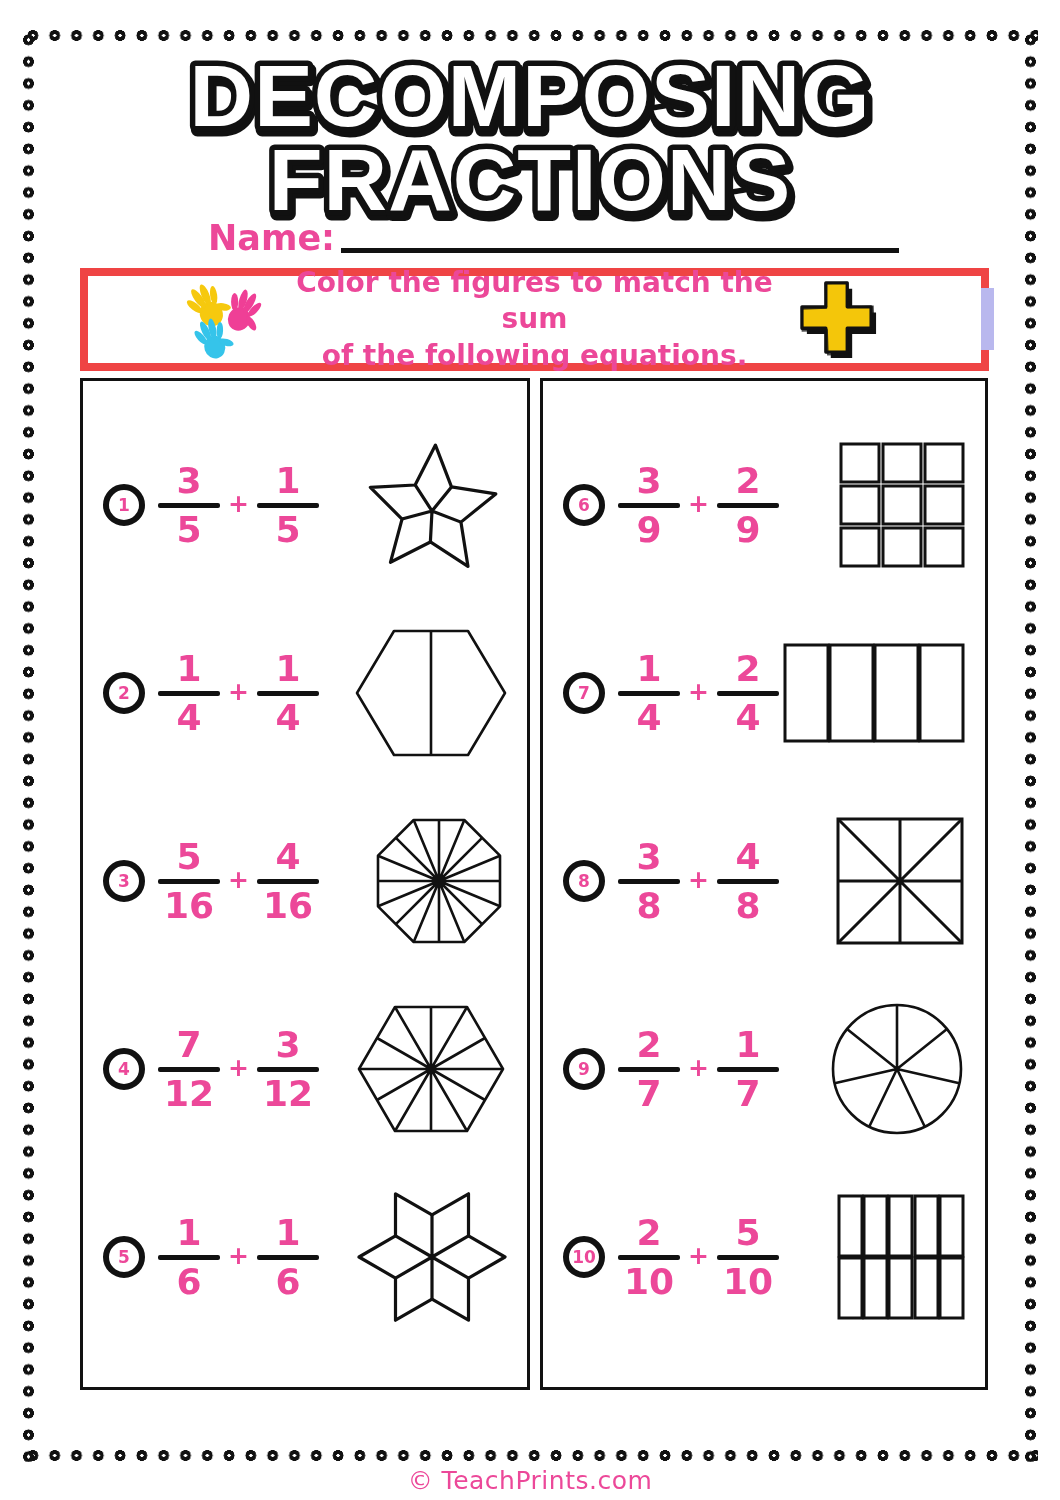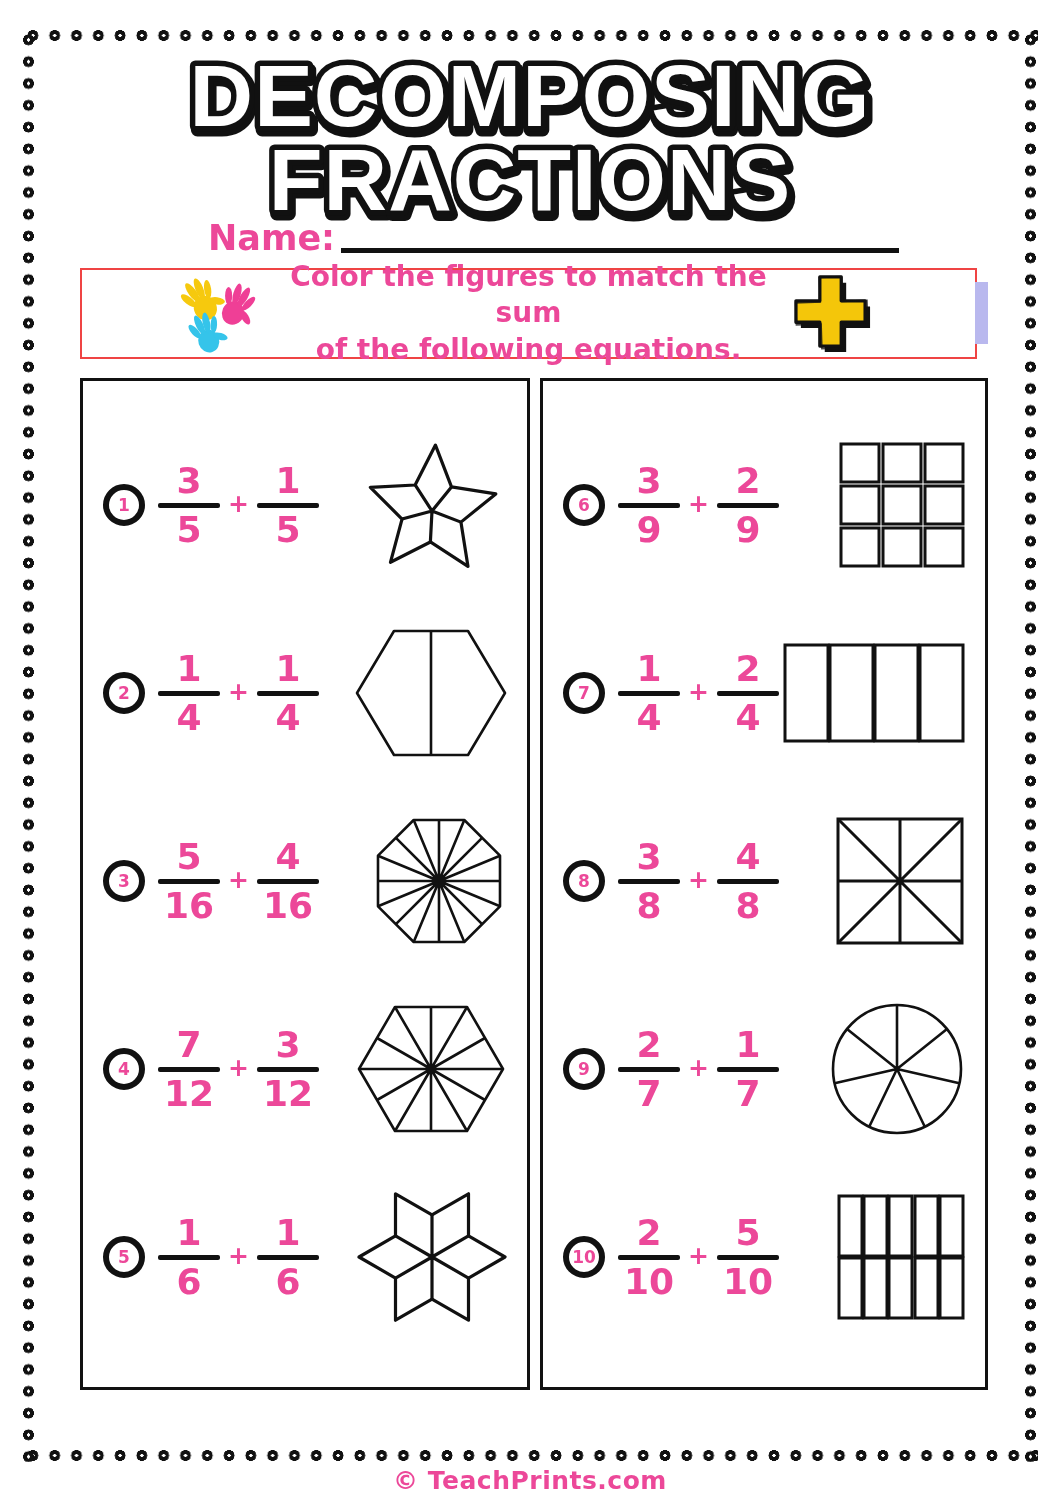--- a/index.html
+++ b/index.html
@@ -24,21 +24,21 @@
   .t-shadow{fill:#111;stroke:#111;stroke-width:13px;stroke-linejoin:round;}
   .t-main{fill:#fff;stroke:#111;stroke-width:11px;stroke-linejoin:round;paint-order:stroke fill;}
 
   
   .name-row{position:absolute;left:195px;top:218px;display:flex;align-items:flex-end;}
   .name-label{font-size:35px;font-weight:600;letter-spacing:0;margin-left:13px;}
   .name-line{width:558px;height:5px;background:#111;margin-left:6px;margin-bottom:5px;}
 
   
   .instruction{position:absolute;left:80px;top:268px;width:893px;height:87px;
-    border:2px solid #ef4444;background:#fff;display:flex;align-items:center;
+    border:8px solid #ef4444;background:#fff;display:flex;align-items:center;
     padding:0 0 0 0;}
   .instruction .shadow-strip{position:absolute;right:-13px;top:12px;width:13px;height:62px;background:#b9b8ee;}
   .hands-svg{width:104px;height:86px;margin-left:84px;flex:0 0 auto;}
   .instruction-text{flex:1 1 auto;text-align:center;font-size:28px;font-weight:600;line-height:1.3;}
   .plus-svg{width:92px;height:84px;margin-right:96px;flex:0 0 auto;}
 
   
   .panel{position:absolute;top:378px;height:976px;border:3px solid #111;background:#fff;
          display:flex;flex-direction:column;padding:30px 20px 0 20px;box-sizing:content-box;}
   .panel-left{left:80px;width:404px;}   
@@ -51,21 +51,21 @@
         font-size:17px;font-weight:600;margin-right:10px;flex:0 0 auto;}
   .frac{display:flex;flex-direction:column;align-items:center;min-width:62px;
         font-size:36px;font-weight:700;line-height:1.05;padding:0 3px;}
   .frac .bar{align-self:stretch;height:5px;background:#111;border-radius:2px;margin:3px 0;}
   .plus-op{font-size:25px;font-weight:700;margin:0 5px;transform:translateY(-2px);}
   .fig{margin-left:auto;flex:0 0 auto;}
   .fig *{vector-effect:none;}
 
   
   .footer{position:absolute;left:0;top:1466px;width:100%;text-align:center;
-          font-size:25px;font-weight:700;letter-spacing:0.5px;}
+          font-size:25px;font-weight:400;letter-spacing:0.5px;}
 </style>
 </head>
 <body>
 
 <div class="page">
 
   <div class="dots-h dots-top"></div>
   <div class="dots-h dots-bottom"></div>
   <div class="dots-v dots-left"></div>
   <div class="dots-v dots-right"></div>

